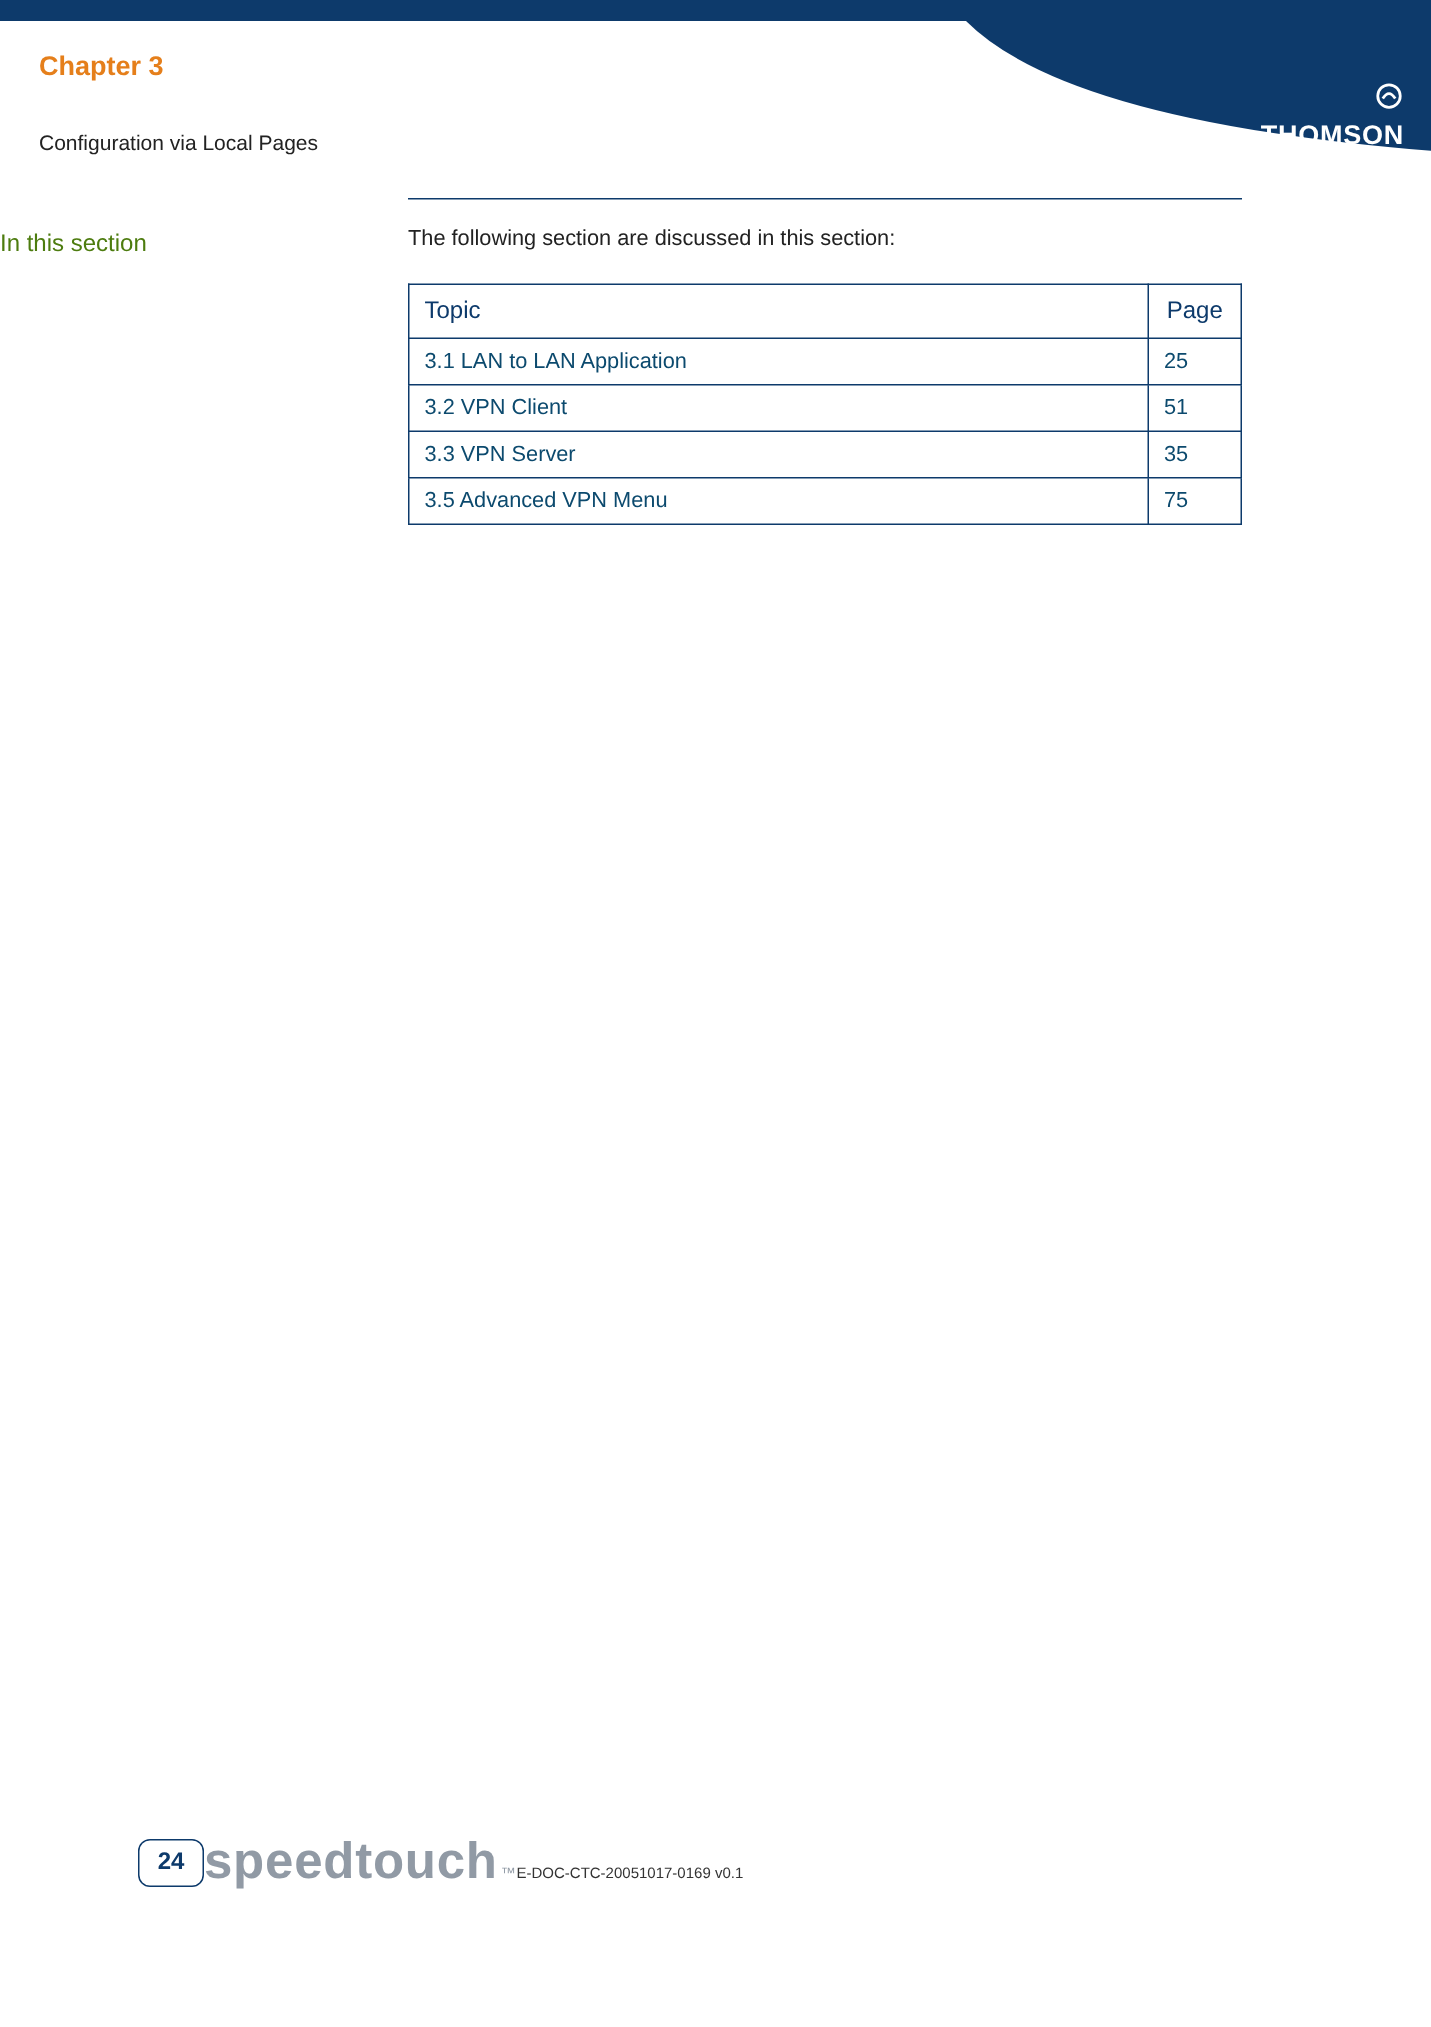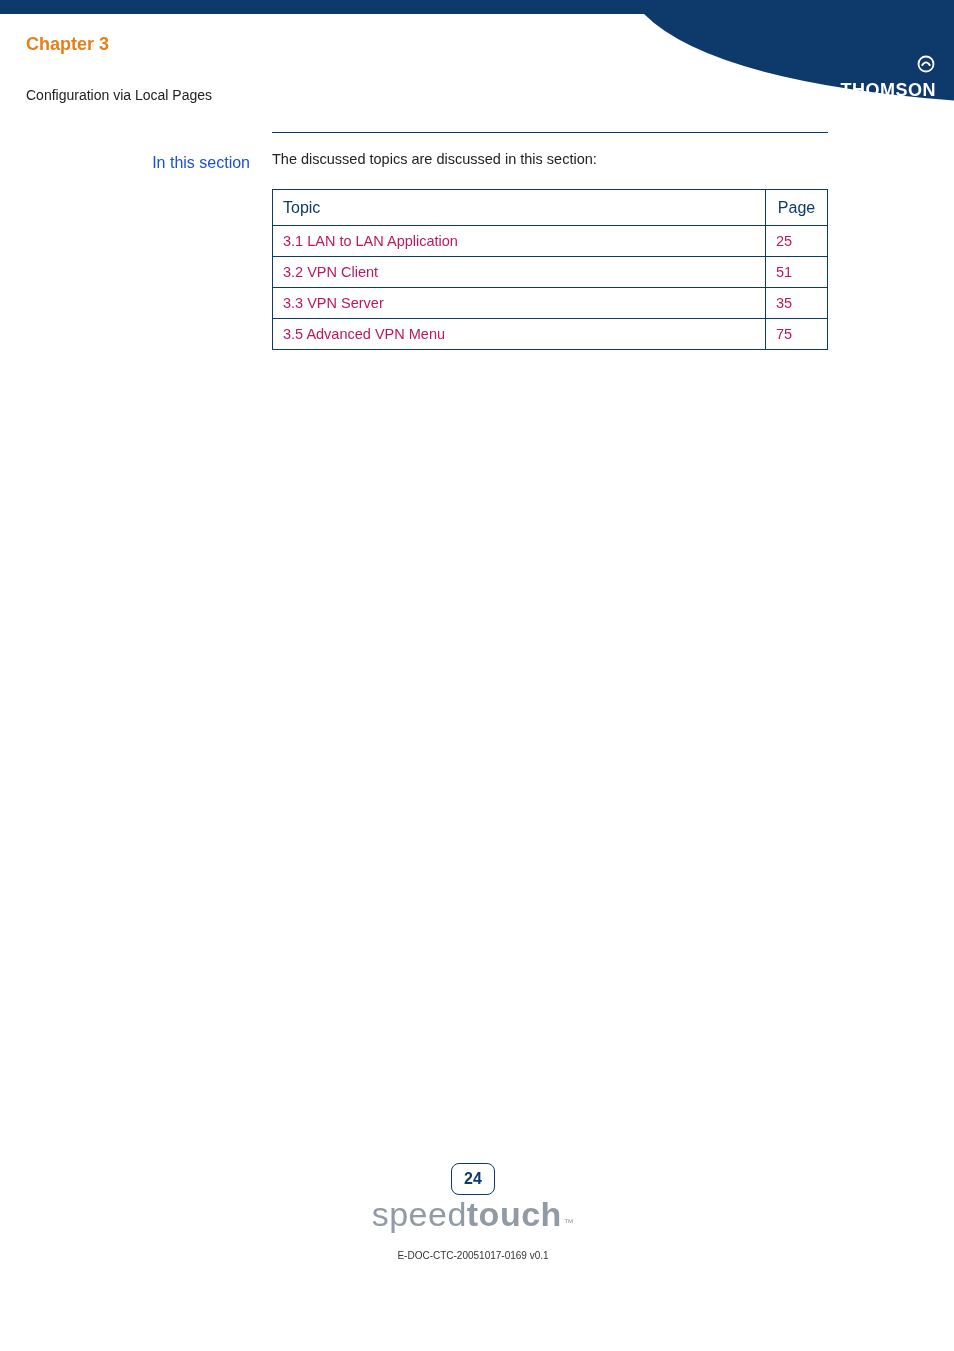--- a/index.html
+++ b/index.html
@@ -65,23 +65,23 @@
     left: 0;
     width: 100%;
     padding: 0 26px 0 0;
   }
   .row {
     display: flex;
     align-items: flex-start;
   }
   .side-label {
     width: 272px;
-    text-align: right;
+    text-align: left;
     padding-right: 22px;
-    color: #1d4ed8;
+    color: #4d7c0f;
     font-size: 16px;
     padding-top: 22px;
   }
   .main-col {
     width: 556px;
   }
   .hr-top {
     border: none;
     border-top: 1px solid #0d3a6b;
     margin-bottom: 18px;
@@ -106,34 +106,33 @@
     color: #0d3a6b;
     font-weight: normal;
     text-align: center;
     height: 36px;
     font-size: 16px;
   }
   table.topic-table th.page, table.topic-table td.page {
     width: 62px;
   }
   table.topic-table td {
-    color: #be185d;
+    color: #0c4a6e;
   }
   table.topic-table th.topic {
     text-align: left;
   }
   .footer {
     position: absolute;
     bottom: 90px;
     left: 0;
     width: 100%;
     display: flex;
     align-items: center;
     padding: 0 100px 0 92px;
-    flex-direction: column;
   }
   .page-badge {
     border: 1.5px solid #0d3a6b;
     border-radius: 8px;
     width: 44px;
     height: 32px;
     display: flex;
     align-items: center;
     justify-content: center;
     color: #0d3a6b;
@@ -141,21 +140,21 @@
     font-size: 16px;
   }
   .logo {
     display: flex;
     align-items: baseline;
     color: #919aa5;
     font-size: 34px;
     letter-spacing: 0.5px;
     position: relative;
   }
-  .logo .light { font-weight: 400; }
+  .logo .light { font-weight: 700; }
   .logo .bold { font-weight: 800; }
   .logo .tm { font-size: 10px; vertical-align: super; margin-left: 2px; }
   .doc-id {
     font-size: 10px;
     color: #333;
     margin-top: 16px;
   }
 </style>
 </head>
 <body>
@@ -180,21 +179,21 @@
       <span>THOMSON</span>
     </div>
   </div>
 </div>
 
 <div class="content">
   <div class="row">
     <div class="side-label">In this section</div>
     <div class="main-col">
       <hr class="hr-top">
-      <div class="intro">The discussed topics are discussed in this section:</div>
+      <div class="intro">The following section are discussed in this section:</div>
 
       <table class="topic-table">
         <thead>
           <tr>
             <th class="topic">Topic</th>
             <th class="page">Page</th>
           </tr>
         </thead>
         <tbody>
           <tr>

